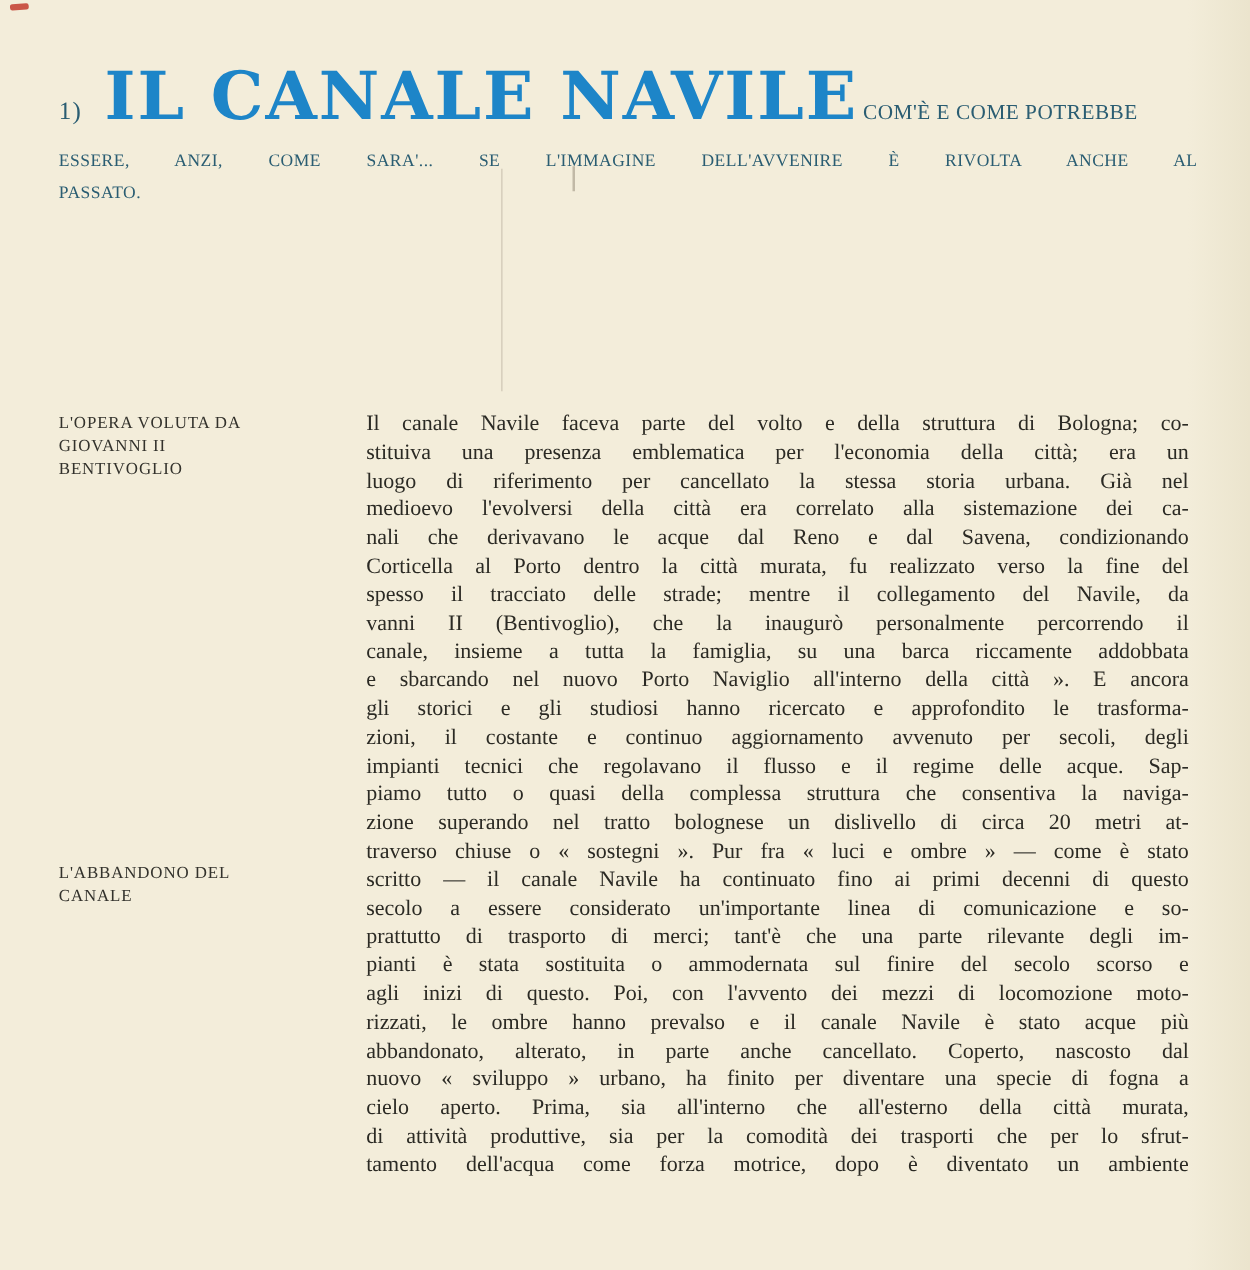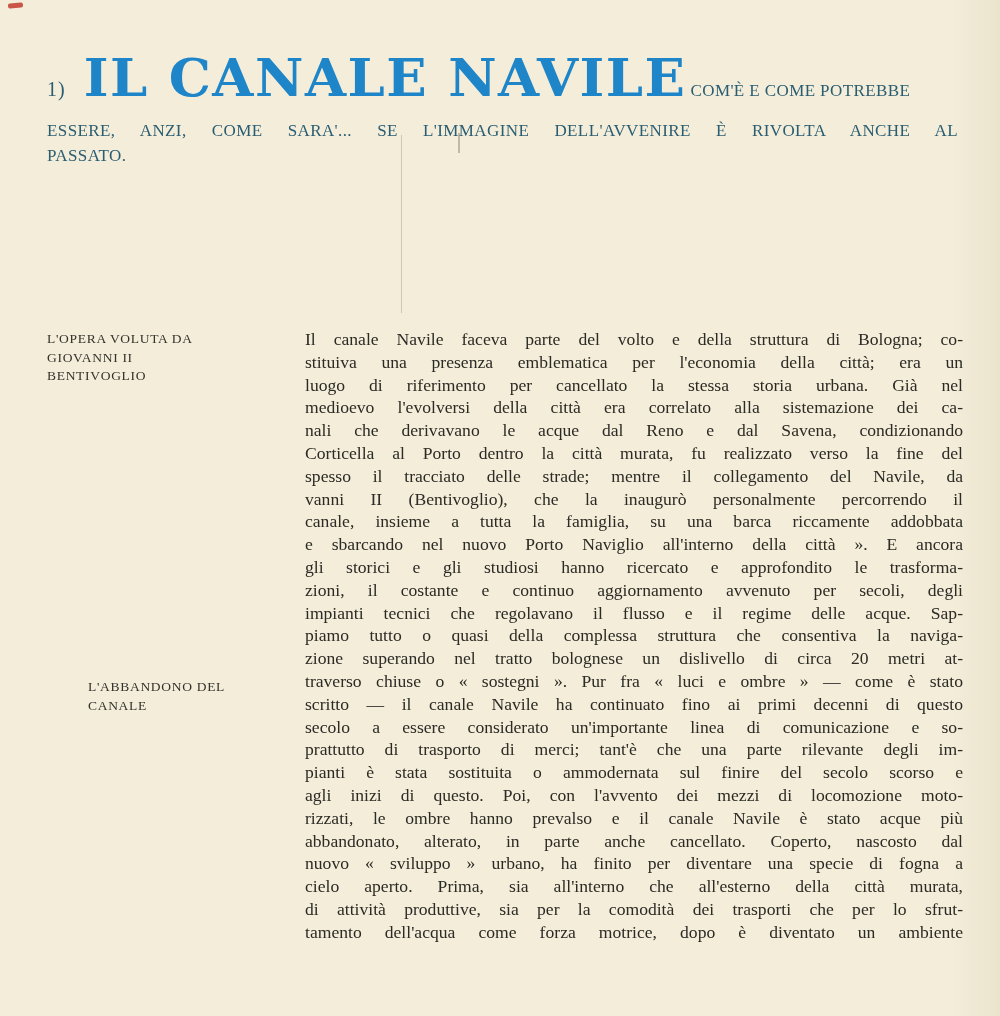--- a/index.html
+++ b/index.html
@@ -37,30 +37,30 @@
   }
   .title{
     font-size:53px;font-weight:bold;color:var(--title-color);
     letter-spacing:1.5px;margin-right:4px;
     font-family:"DejaVu Serif","Liberation Serif",serif;
   }
   .subtitle-part{
     font-size:17px;color:var(--subtitle-color);letter-spacing:.4px;
   }
   .subtitle-line{
-    font-size:17px;color:var(--subtitle-color);letter-spacing:.4px;
+    font-size:14px;color:var(--subtitle-color);letter-spacing:.4px;
     line-height:25px;
     font-family:Liberation Serif, serif;
   }
   .subtitle-line.justify{text-align:justify;text-align-last:justify;}
-  .content{position:relative;margin-top:160px;padding-left:47px;}
+  .content{position:relative;margin-top:160px;padding-left:35px;}
   .margin-notes{position:absolute;left:47px;top:2px;width:230px;}
   .note{position:absolute;left:0;width:230px;}
   #note-0{top:0;}
-  #note-1{top:348px;margin-left:41px;}
+  #note-1{top:360px;}
   .note-line{
     font-size:13.5px;color:var(--note-color);letter-spacing:.7px;
     line-height:18.5px;font-family:"Liberation Serif",serif;
   }
   .body-col{margin-left:258px;width:658px;color:var(--body-color);}
   .body-line{
     font-size:17.6px;line-height:22.8px;
     text-align:justify;text-align-last:justify;
     white-space:normal;
   }

